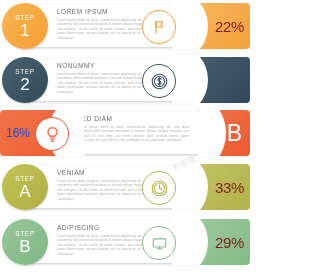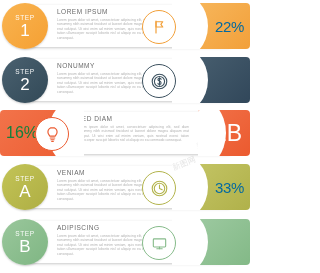--- a/index.html
+++ b/index.html
@@ -96,21 +96,21 @@
     width: 66px;
     height: 70px;
     background: #ffffff;
     border-radius: 50%;
   }
   .pct {
     position: absolute;
     right: 6px;
     top: 50%;
     transform: translateY(-50%);
-    color: #0369a1;
+    color: #7f1d1d;
     font-size: 15px;
     letter-spacing: -0.3px;
     z-index: 3;
   }
 
   
   .icon-circle {
     position: absolute;
     right: 74px;
     top: 7px;
@@ -177,22 +177,22 @@
     width: 68px;
     height: 72px;
     background: #ffffff;
     border-radius: 50%;
   }
   .row-3 .pct-left {
     position: absolute;
     left: 6px;
     top: 50%;
     transform: translateY(-50%);
-    color: #15803d;
-    font-size: 16px;
+    color: #1d4ed8;
+    font-size: 12px;
     z-index: 3;
   }
   .row-3 .icon-circle {
     left: 35px;
     right: auto;
     border-color: #ec5b30;
     color: #ec5b30;
   }
   .row-3 .text-block {
     left: 77px;
@@ -375,20 +375,21 @@
       <span class="step-num">A</span>
     </div>
   </div>
 
   <div class="row row-5">
     <div class="card"></div>
 
     <div class="wedge">
       <div class="wedge-cut"></div>
     </div>
+    <div class="pct">29%</div>
 
     <div class="icon-circle">
       <svg width="19" height="19" viewBox="0 0 24 24" fill="none" stroke="currentColor" stroke-width="1.4" stroke-linecap="round" stroke-linejoin="round">
         <rect x="4.2" y="6.2" width="15.6" height="10.2" rx="1.1"></rect>
         <line x1="12" y1="16.4" x2="12" y2="18.6"></line>
         <line x1="8.6" y1="18.7" x2="15.4" y2="18.7"></line>
       </svg>
     </div>
 
     <div class="text-block">

